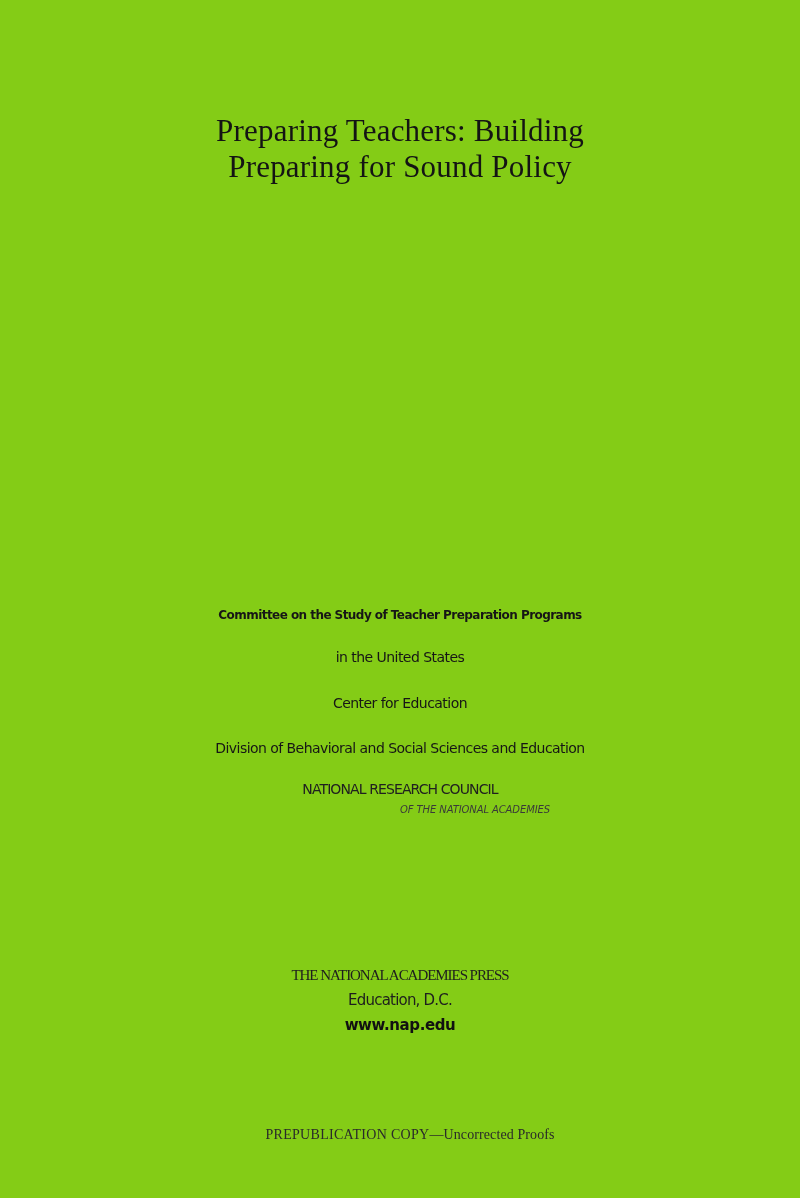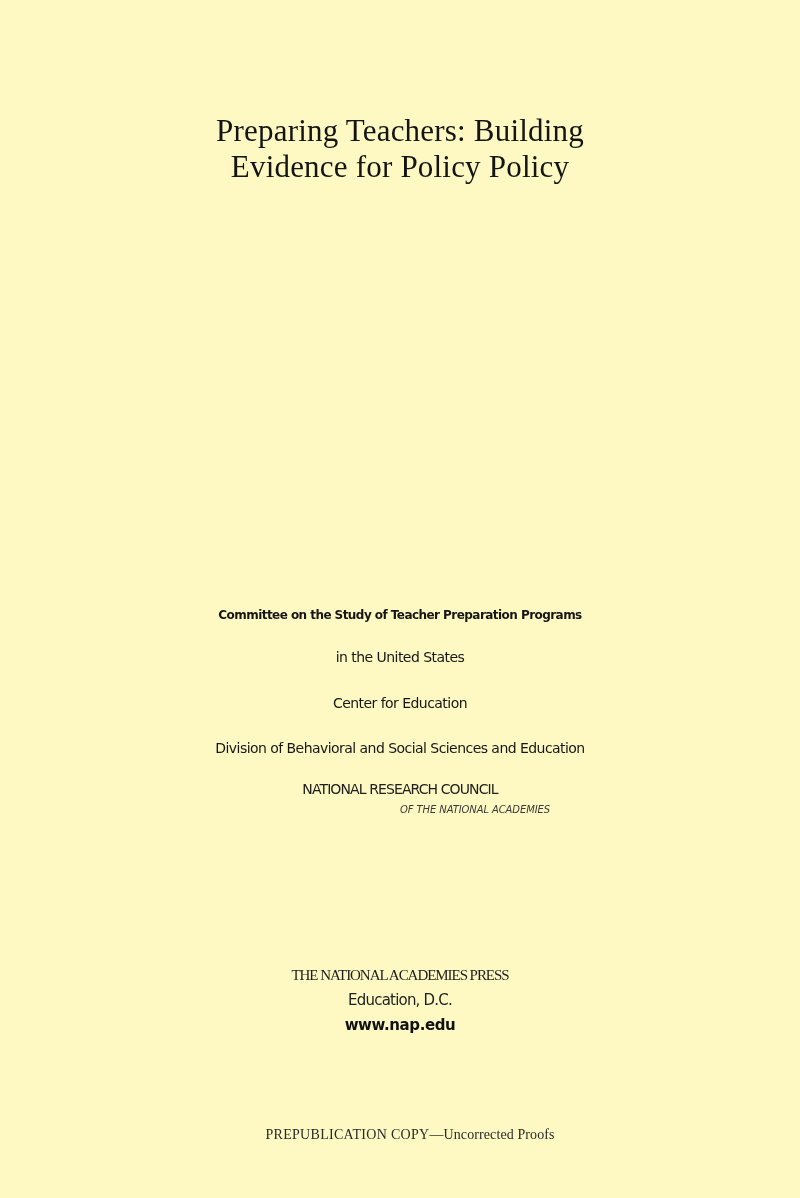--- a/index.html
+++ b/index.html
@@ -12,21 +12,21 @@
       height: 1198px;
       position: relative;
       overflow: hidden;
       color: #1a1a1a;
     }
     .page {
       position: absolute;
       left: 0; top: 0;
       width: 800px;
       height: 1198px;
-      background: #fef9c3;
+      background: #84cc16;
     }
     .line {
       position: absolute;
       left: 0;
       width: 800px;
       text-align: center;
       white-space: nowrap;
     }
     .serif { font-family: "Liberation Serif", "DejaVu Serif", serif; }
     .sans { font-family: "DejaVu Sans", "Liberation Sans", sans-serif; }
@@ -96,21 +96,21 @@
       color: #2a2a2a;
     }
     .prepub .caps { letter-spacing: 0.3px; margin-left: 20px; }
   </style>
 </head>
 <body>
 
 <div class="page">
 
   <div class="line serif title-1">Preparing Teachers: Building</div>
-  <div class="line serif title-2">Evidence for Policy Policy</div>
+  <div class="line serif title-2">Preparing for Sound Policy</div>
 
   <div class="line sans committee-1">Committee on the Study of Teacher Preparation Programs</div>
   <div class="line sans committee-2">in the United States</div>
   <div class="line sans center-ed">Center for Education</div>
   <div class="line sans division">Division of Behavioral and Social Sciences and Education</div>
 
   <div class="line sans nrc">NATIONAL RESEARCH COUNCIL</div>
   <div class="sans nrc-sub">OF THE NATIONAL ACADEMIES</div>
 
   <div class="line sans press">THE NATIONAL ACADEMIES PRESS</div>

